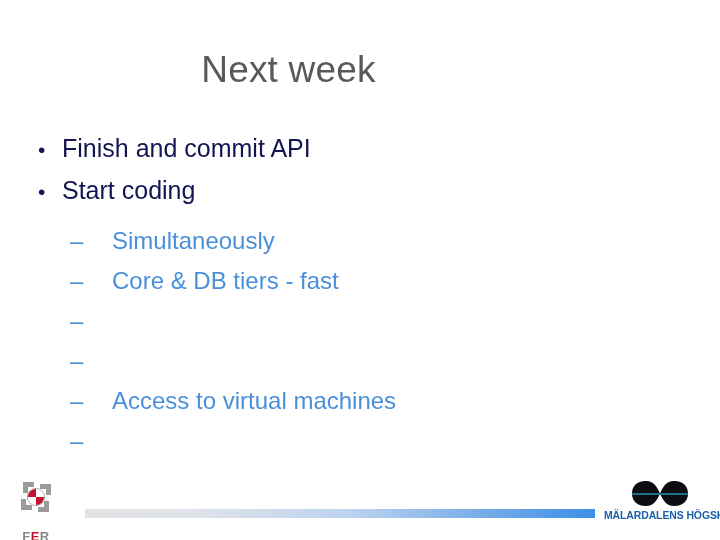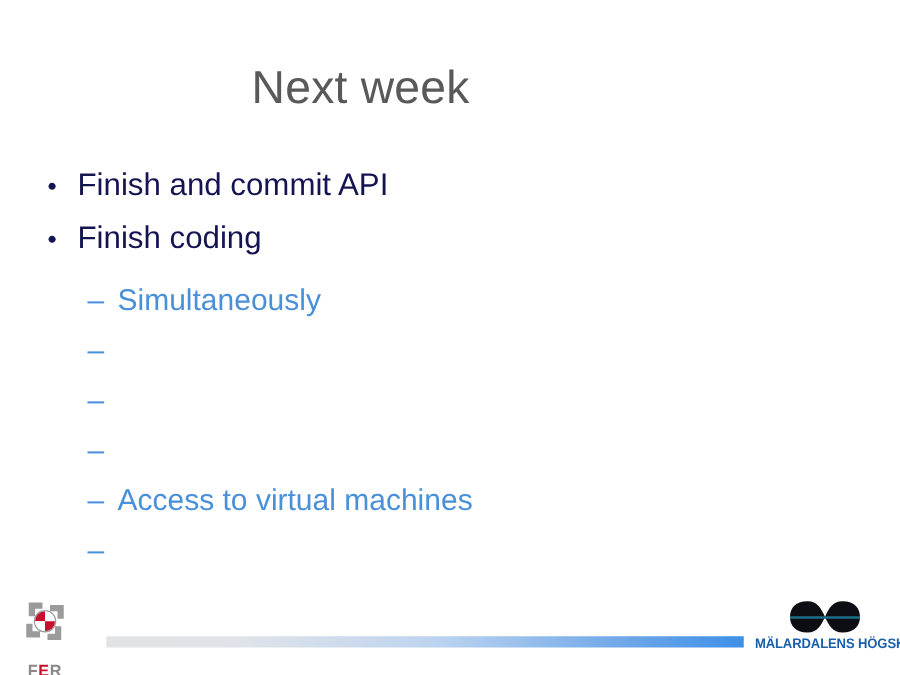--- a/index.html
+++ b/index.html
@@ -75,20 +75,21 @@
   }
   .lvl2 .marker {
     width: 24px;
     flex: 0 0 24px;
     font-size: 24px;
     line-height: 40px;
     color: #4a90d9;
   }
   .lvl2 .txt {
     white-space: nowrap;
+    margin-left: 18px;
   }
 
   
   .footer-bar {
     position: absolute;
     left: 85px;
     top: 509px;
     width: 510px;
     height: 9px;
     background: linear-gradient(to right, #e2e3e5 0%, #dfe3e9 22%, #bcd3ef 52%, #72a9e8 80%, #3d8fe8 100%);
@@ -192,32 +193,33 @@
 
   <div class="body">
 
     <div class="lvl1">
       <span class="marker">•</span>
       <span class="txt">Finish and commit API</span>
     </div>
 
     <div class="lvl1">
       <span class="marker">•</span>
-      <span class="txt">Finish coding</span>
+      <span class="txt">Start coding</span>
     </div>
 
     <div class="lvl2-group">
 
       <div class="lvl2">
         <span class="marker">–</span>
         <span class="txt">Simultaneously</span>
       </div>
 
       <div class="lvl2">
         <span class="marker">–</span>
+        <span class="txt">Core &amp; DB tiers - fast</span>
       </div>
 
       <div class="lvl2">
         <span class="marker">–</span>
       </div>
 
       <div class="lvl2">
         <span class="marker">–</span>
       </div>
 

